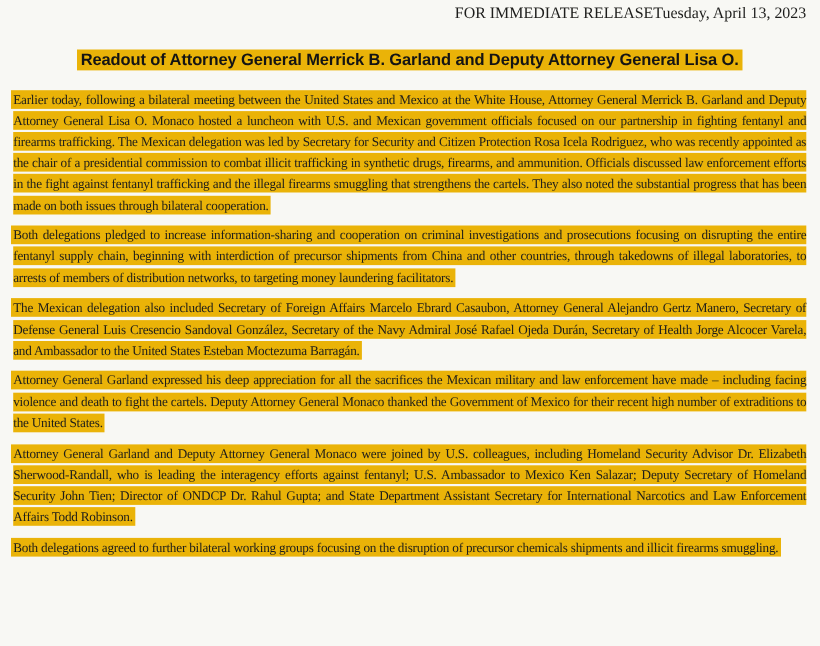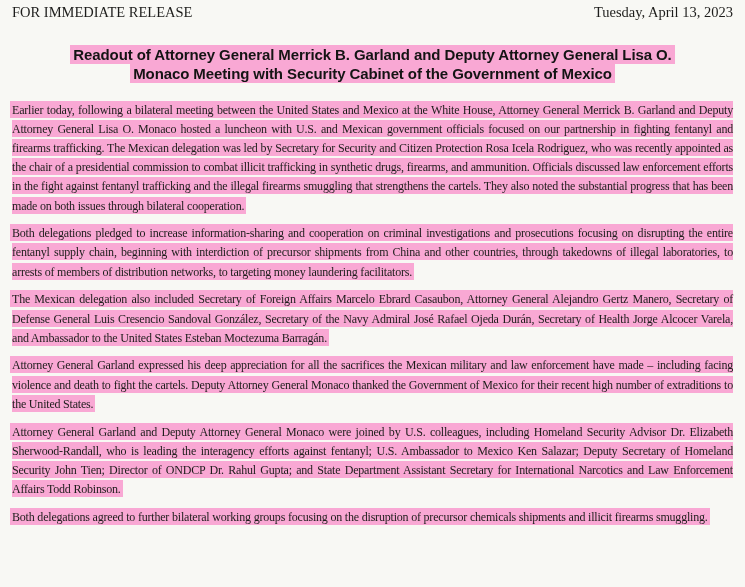--- a/index.html
+++ b/index.html
@@ -8,21 +8,21 @@
     height: 587px;
     background: #f8f8f4;
     overflow: hidden;
     font-family: "Liberation Serif", serif;
   }
   .page {
     padding: 4px 12px 0 12px;
   }
   .doc-header {
     display: flex;
-    justify-content: space-between;
+    justify-content: flex-end;
     align-items: baseline;
     font-family: "Liberation Serif", serif;
     font-size: 14.5px;
     line-height: 17px;
     color: #1d1d1b;
   }
   .doc-title {
     font-family: "Liberation Sans", sans-serif;
     font-weight: bold;
     font-size: 15px;
@@ -37,42 +37,41 @@
     font-family: "Liberation Serif", serif;
     font-size: 12px;
     letter-spacing: -0.2px;
     line-height: 19.2px;
     text-align: justify;
     color: #1d1d1b;
     margin: 0 0 8.5px 0;
   }
   
   .hl {
-    background-color: #f9a8d4;
+    background-color: #eab308;
     padding: 1.5px 2px;
     margin: 0 -2px;
   }
   .doc-title .hl {
     padding: 1px 3px;
     margin: 0 -3px;
   }
 </style>
 </head>
 <body>
 
 <div class="page">
 
   <div class="doc-header">
     <span>FOR IMMEDIATE RELEASE</span>
     <span>Tuesday, April 13, 2023</span>
   </div>
 
   <h1 class="doc-title">
     <span class="hl">Readout of Attorney General Merrick B. Garland and Deputy Attorney General Lisa O.</span><br>
-    <span class="hl">Monaco Meeting with Security Cabinet of the Government of Mexico</span>
   </h1>
 
   <div class="doc-body">
     <p class="para">
       <span class="hl">Earlier today, following a bilateral meeting between the United States and Mexico at the White House, Attorney General Merrick B. Garland and Deputy Attorney General Lisa O. Monaco hosted a luncheon with U.S. and Mexican government officials focused on our partnership in fighting fentanyl and firearms trafficking. The Mexican delegation was led by Secretary for Security and Citizen Protection Rosa Icela Rodriguez, who was recently appointed as the chair of a presidential commission to combat illicit trafficking in synthetic drugs, firearms, and ammunition. Officials discussed law enforcement efforts in the fight against fentanyl trafficking and the illegal firearms smuggling that strengthens the cartels. They also noted the substantial progress that has been made on both issues through bilateral cooperation.</span>
     </p>
     <p class="para">
       <span class="hl">Both delegations pledged to increase information-sharing and cooperation on criminal investigations and prosecutions focusing on disrupting the entire fentanyl supply chain, beginning with interdiction of precursor shipments from China and other countries, through takedowns of illegal laboratories, to arrests of members of distribution networks, to targeting money laundering facilitators.</span>
     </p>
     <p class="para">

